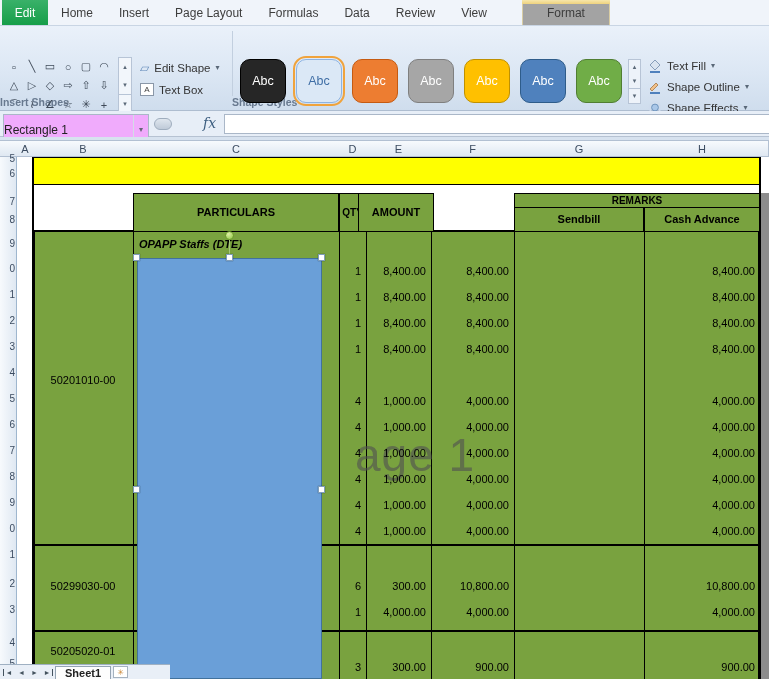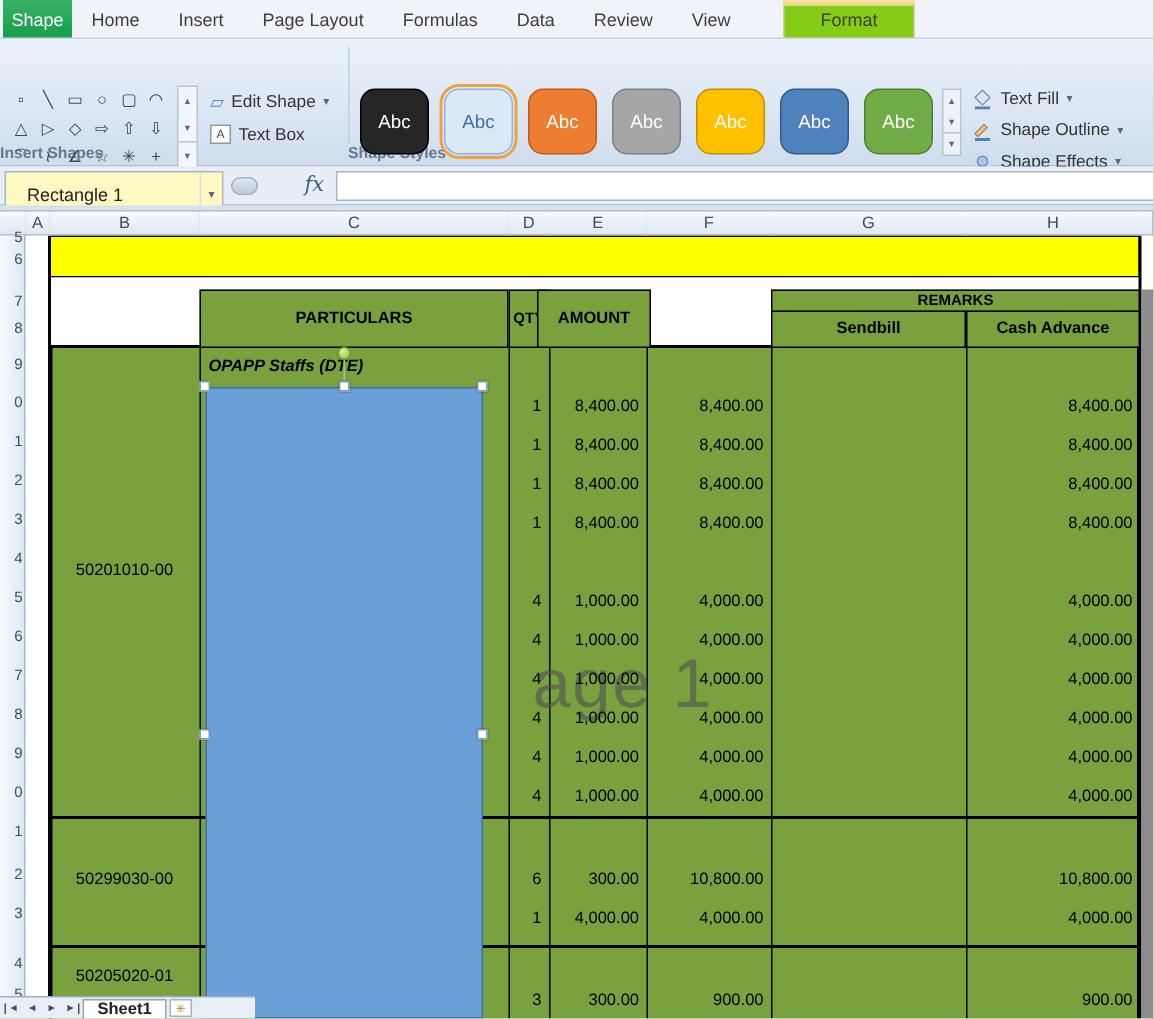--- a/index.html
+++ b/index.html
@@ -6,21 +6,21 @@
   .app{position:relative;width:769px;height:679px;background:#fff;overflow:hidden;
        font-family:"Liberation Sans",sans-serif;font-size:12px;color:#222;}
   .app *{box-sizing:border-box;}
 
   
   .tabstrip{position:absolute;left:0;top:0;width:100%;height:26px;background:#f0f4fa;
             border-bottom:1px solid #c9d5e4;display:flex;align-items:stretch;}
   .file-tab{width:46px;margin-left:2px;background:linear-gradient(#39b169,#169e49);
             color:#fff;display:flex;align-items:center;justify-content:center;font-size:12px;}
   .tab{padding:0 13px;display:flex;align-items:center;font-size:12px;color:#3d3d3d;}
-  .tab.format{margin-left:22px;background:#84cc16;border:1px solid #d9cda4;border-bottom:none;
+  .tab.format{margin-left:22px;background:#a3a3a3;border:1px solid #d9cda4;border-bottom:none;
               position:relative;padding:0 24px;}
   .tab.format::before{content:"";position:absolute;left:-1px;right:-1px;top:-1px;height:4px;
               background:linear-gradient(#f6e6ab,#eed27e);}
 
   
   .ribbon{position:absolute;left:0;top:26px;width:100%;height:85px;
           background:linear-gradient(#eaf1fa,#dce7f4 55%,#cfdded);border-bottom:1px solid #aebdd0;}
   .group-label{position:absolute;bottom:2px;font-size:10.5px;color:#68798f;font-weight:bold;}
   .vsep{position:absolute;top:5px;bottom:14px;width:1px;background:#c2cfdf;}
 
@@ -43,22 +43,22 @@
   .swatch.sel{outline:2px solid #f0a33c;outline-offset:1px;}
   .sw-scroll{position:absolute;left:628px;top:33px;width:13px;height:45px;background:#edf2f9;
              border:1px solid #b7c4d6;display:flex;flex-direction:column;}
 
   .sbtn{position:absolute;left:648px;height:19px;display:flex;align-items:center;gap:5px;
         font-size:11.5px;color:#333;}
 
   
   .fbar{position:absolute;left:0;top:111px;width:100%;height:26px;background:#e7eef7;
         border-bottom:1px solid #b6c2d2;}
-  .namebox{position:absolute;left:3px;top:3px;width:146px;height:31px;background:#fef9c3;
-           border:1px solid #aab7c8;display:flex;align-items:center;font-size:12px;padding-left:14px;}
+  .namebox{position:absolute;left:3px;top:3px;width:146px;height:31px;background:#f0abfc;
+           border:1px solid #aab7c8;display:flex;align-items:center;font-size:12px;padding-left:0;}
   .nb-dd{margin-left:auto;width:15px;height:100%;border-left:1px solid #d4dce6;display:flex;
          align-items:center;justify-content:center;font-size:8px;color:#667;}
   .fb-blob{position:absolute;left:154px;top:7px;width:18px;height:12px;border-radius:7px;
            background:linear-gradient(#dfe6ee,#bfcad8);border:1px solid #9fadbe;}
   .fx{position:absolute;left:203px;top:4px;font-family:"DejaVu Serif",serif;font-style:italic;
       font-size:14px;color:#3e5f80;}
   .finput{position:absolute;left:224px;top:3px;right:0;height:20px;background:#fff;
           border:1px solid #aab7c8;border-right:none;}
   .hdrgap{position:absolute;left:0;top:137px;width:100%;height:3px;background:#d7e2ef;}
 
@@ -110,21 +110,21 @@
             border-bottom:none;font-size:11px;font-weight:bold;display:flex;align-items:center;color:#222;}
   .addsheet{width:15px;height:12px;background:#fff;border:1px solid #a5b2c0;font-size:8px;
             color:#c8822f;display:flex;align-items:center;justify-content:center;}
 </style>
 </head>
 <body>
 
 <div class="app">
 
   <div class="tabstrip">
-    <div class="file-tab">Shape</div>
+    <div class="file-tab">Edit</div>
     <div class="tab">Home</div>
     <div class="tab">Insert</div>
     <div class="tab">Page Layout</div>
     <div class="tab">Formulas</div>
     <div class="tab">Data</div>
     <div class="tab">Review</div>
     <div class="tab">View</div>
     <div class="tab format">Format</div>
   </div>
 

